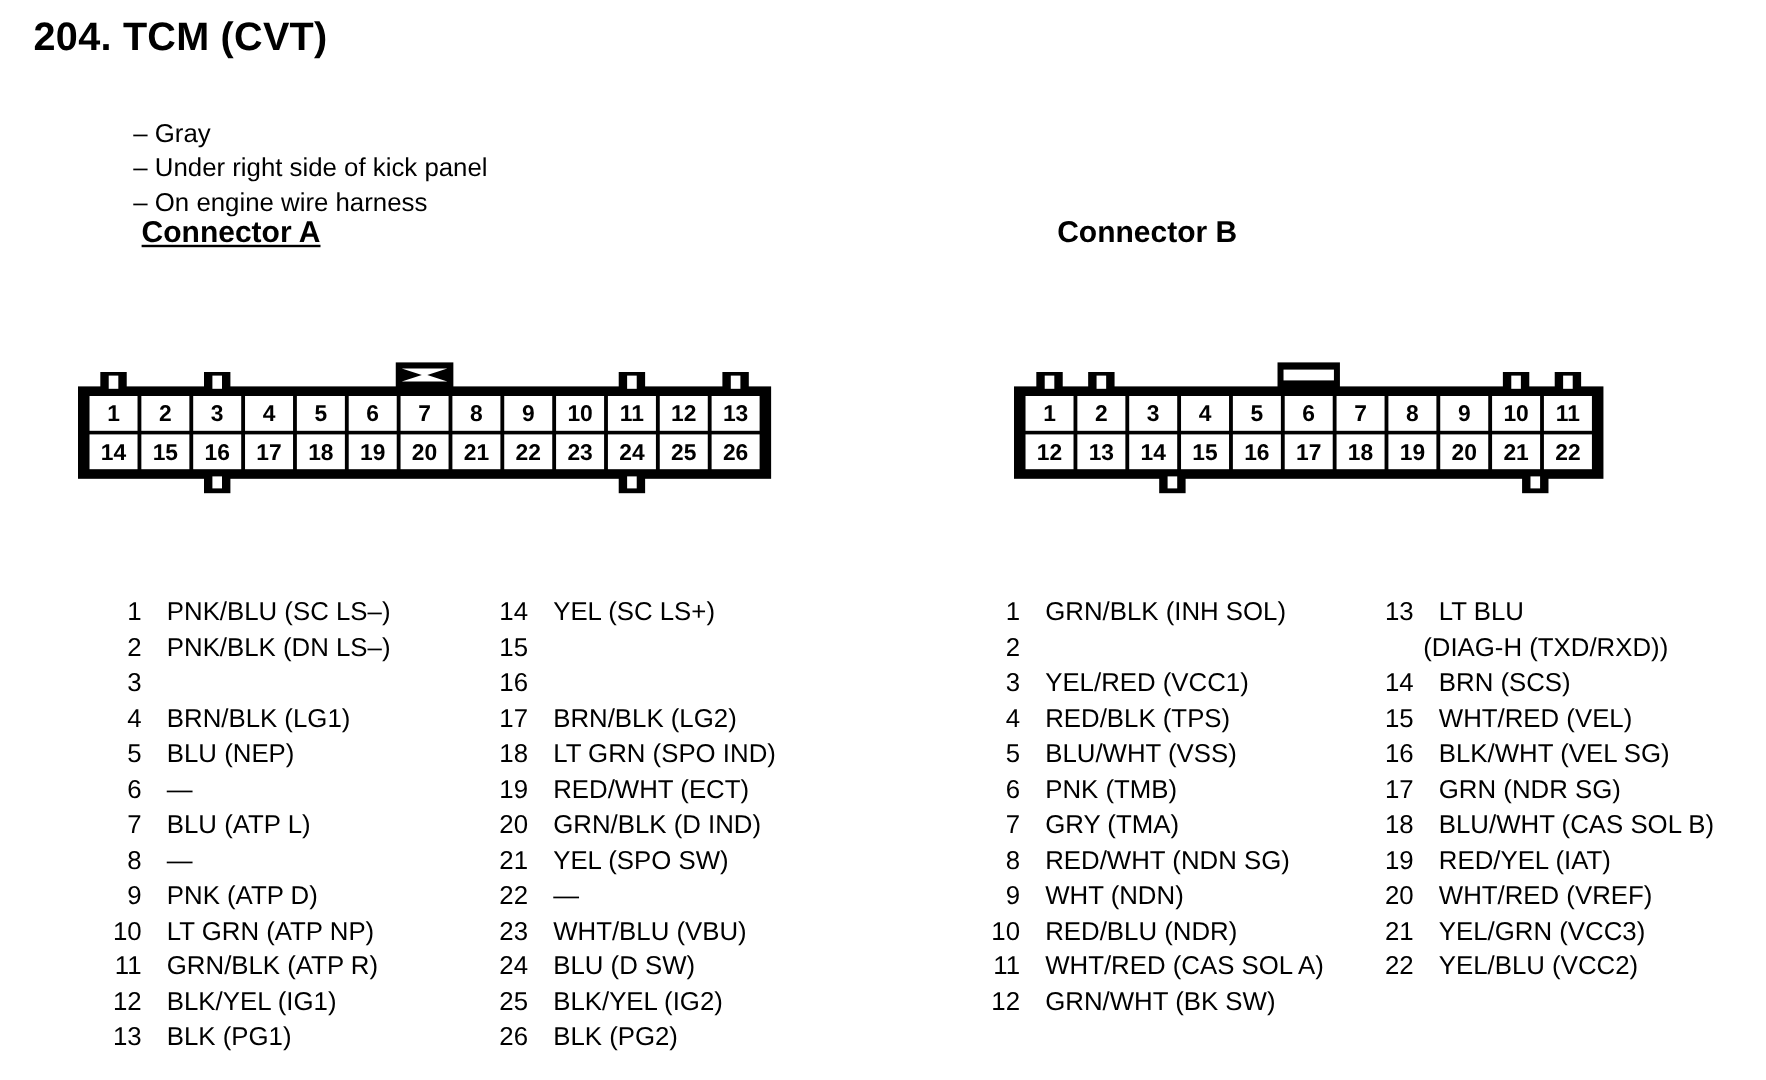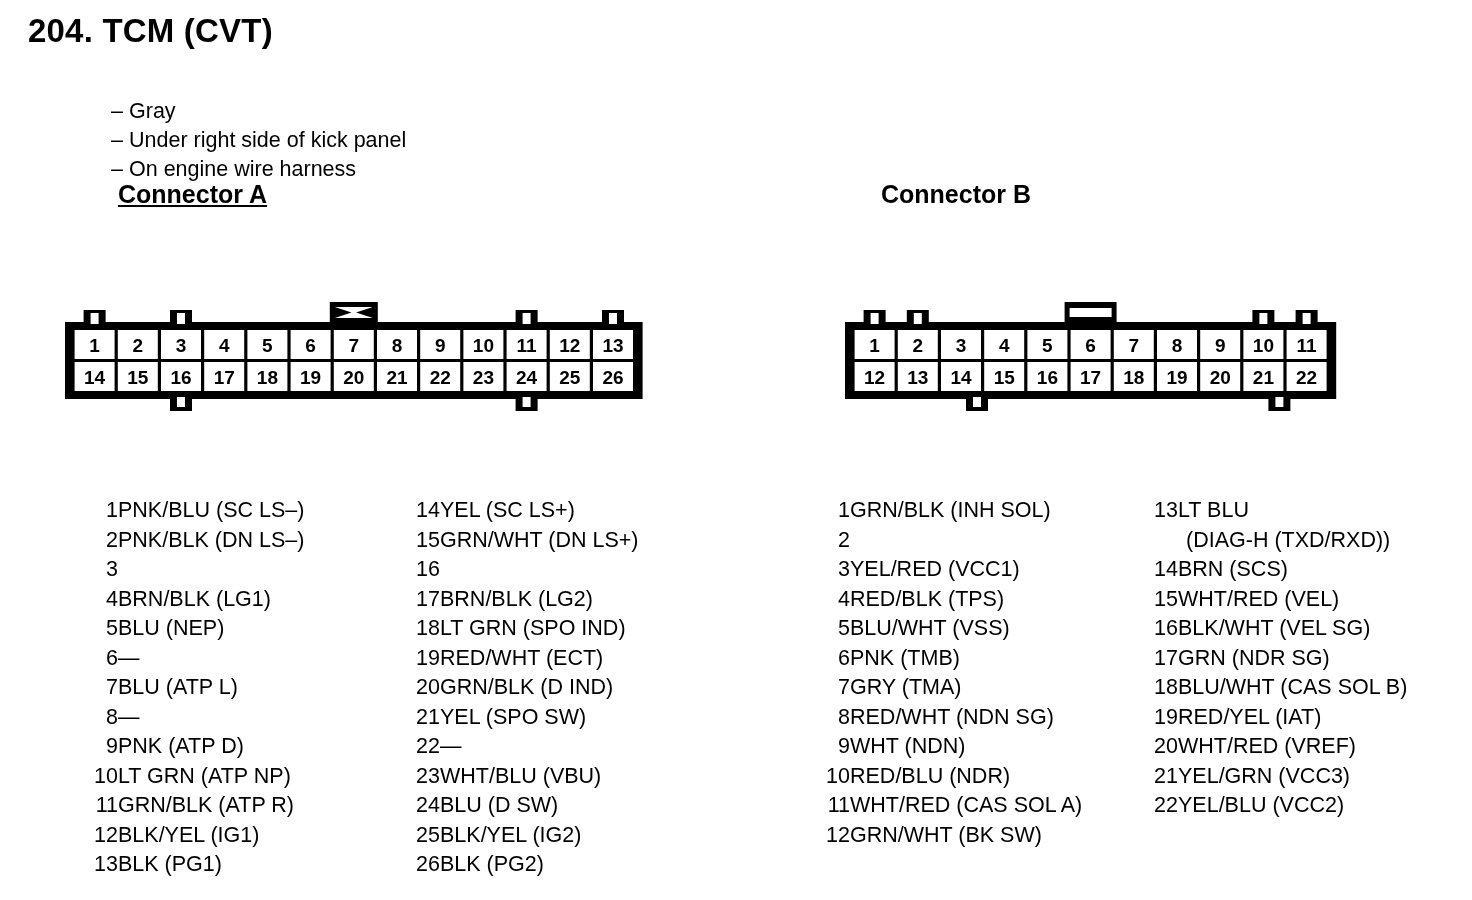--- a/index.html
+++ b/index.html
@@ -60,21 +60,21 @@
     display: flex;
     align-items: baseline;
     white-space: nowrap;
   }
   .pin-num {
     display: inline-block;
     text-align: right;
     flex: 0 0 auto;
   }
   .pin-label {
-    margin-left: 0;
+    margin-left: 21px;
   }
   .pin-cont {
     white-space: nowrap;
   }
   .w2 .pin-num { width: 30px; }
 </style>
 </head>
 <body>
 
 <div id="title">204. TCM (CVT)</div>
@@ -279,21 +279,20 @@
       <span class="pin-label">BLK (PG1)</span>
     </div>
   </div>
 <div class="pin-col w2" id="col-a2" style="left:410px; top:496px;">
     <div class="pin-row">
       <span class="pin-num" style="width: 30px;">14</span>
       <span class="pin-label">YEL (SC LS+)</span>
     </div>
     <div class="pin-row">
       <span class="pin-num" style="width: 30px;">15</span>
-      <span class="pin-label">GRN/WHT (DN LS+)</span>
     </div>
     <div class="pin-row">
       <span class="pin-num" style="width: 30px;">16</span>
     </div>
     <div class="pin-row">
       <span class="pin-num" style="width: 30px;">17</span>
       <span class="pin-label">BRN/BLK (LG2)</span>
     </div>
     <div class="pin-row">
       <span class="pin-num" style="width: 30px;">18</span>

